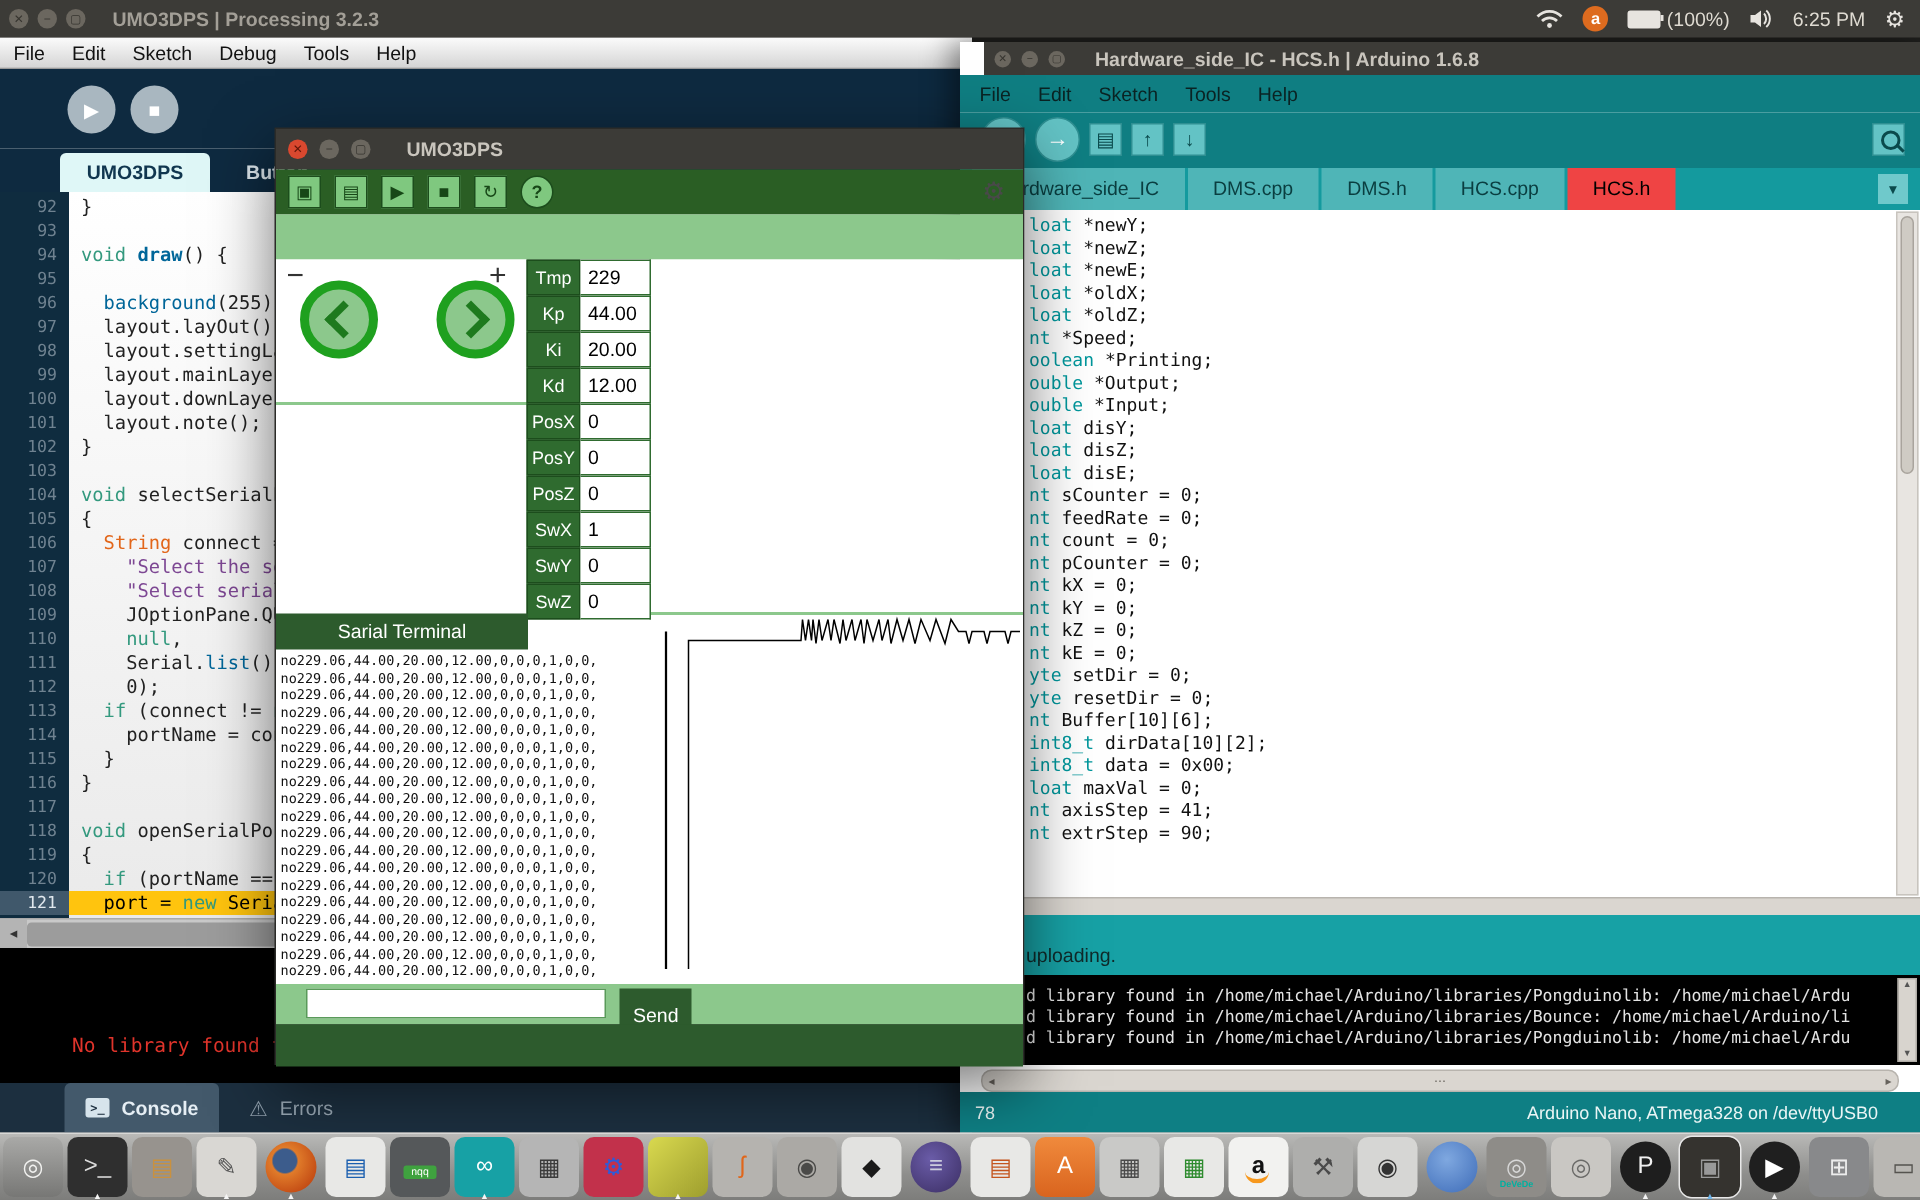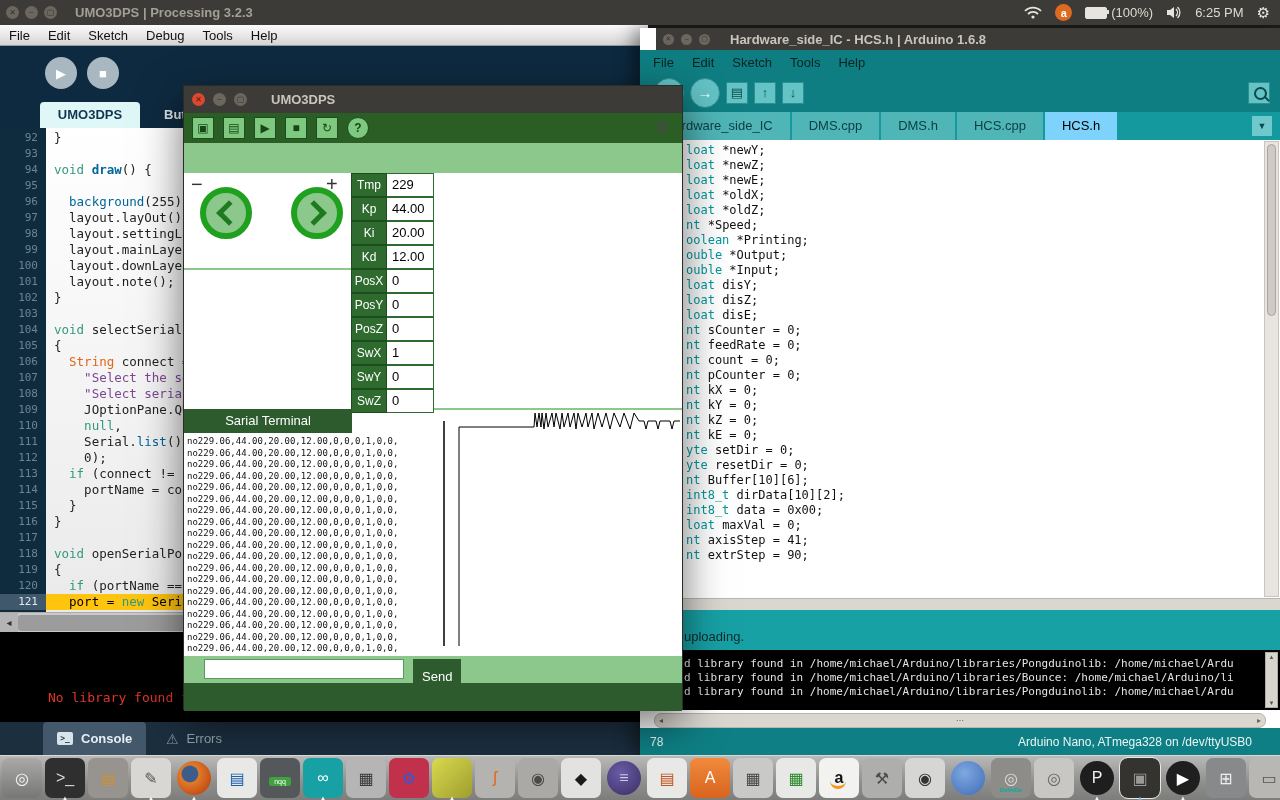--- a/index.html
+++ b/index.html
@@ -67,21 +67,21 @@
   .acirc{position:absolute;top:3px;width:30px;height:30px;border-radius:50%;background:#63c3c5;
     border:1px solid #2e8f92;color:#fff;font-size:15px;text-align:center;line-height:28px;box-sizing:border-box;}
   .asq{position:absolute;top:7px;width:22px;height:22px;background:#63c3c5;border:1px solid #2e8f92;
     color:#0a4a4c;font-size:13px;text-align:center;line-height:20px;box-sizing:border-box;}
   .mag{position:absolute;left:5px;top:4px;width:9px;height:9px;border:2px solid #0a4a4c;border-radius:50%;}
   .mag::after{content:"";position:absolute;width:6px;height:2px;background:#0a4a4c;transform:rotate(45deg);
     right:-5px;bottom:-2px;}
   #a-tabs{position:absolute;left:0;top:84px;width:100%;height:28px;background:#149a9e;}
   #a-tabs-row{position:absolute;left:8px;top:0;height:28px;display:flex;}
   .atab{height:28px;line-height:28px;padding:0 17px;background:#4fb5b7;color:#0a3e40;font-size:13px;margin-right:2px;}
-  .atab.act{background:#7dd3fc;color:#000;}
+  .atab.act{background:#ef4444;color:#000;}
   #a-dd{position:absolute;right:8px;top:4px;width:20px;height:20px;background:#6fc9cb;color:#0a4a4c;
     font-size:9px;text-align:center;line-height:20px;}
   #a-code{position:absolute;left:0;top:112px;width:100%;height:458px;background:#fff;overflow:hidden;}
   .acl{height:15px;line-height:15px;font-family:"DejaVu Sans Mono",monospace;font-size:12px;color:#111;
     padding-left:46px;white-space:pre;}
   #a-code-pad{height:3px;}
   #a-vscroll{position:absolute;right:1px;top:113px;width:15px;height:456px;background:#e8e5e1;border:1px solid #c8c4be;box-sizing:border-box;}
   #a-vthumb{margin:2px;height:170px;background:#cfcbc4;border:1px solid #a9a49d;border-radius:7px;}
   #a-code-hscroll{position:absolute;left:0;top:570px;width:100%;height:12px;background:#dad6d0;border-top:1px solid #b8b4ae;}
   #a-status{position:absolute;left:0;top:582px;width:100%;height:40px;background:#17a1a5;}

